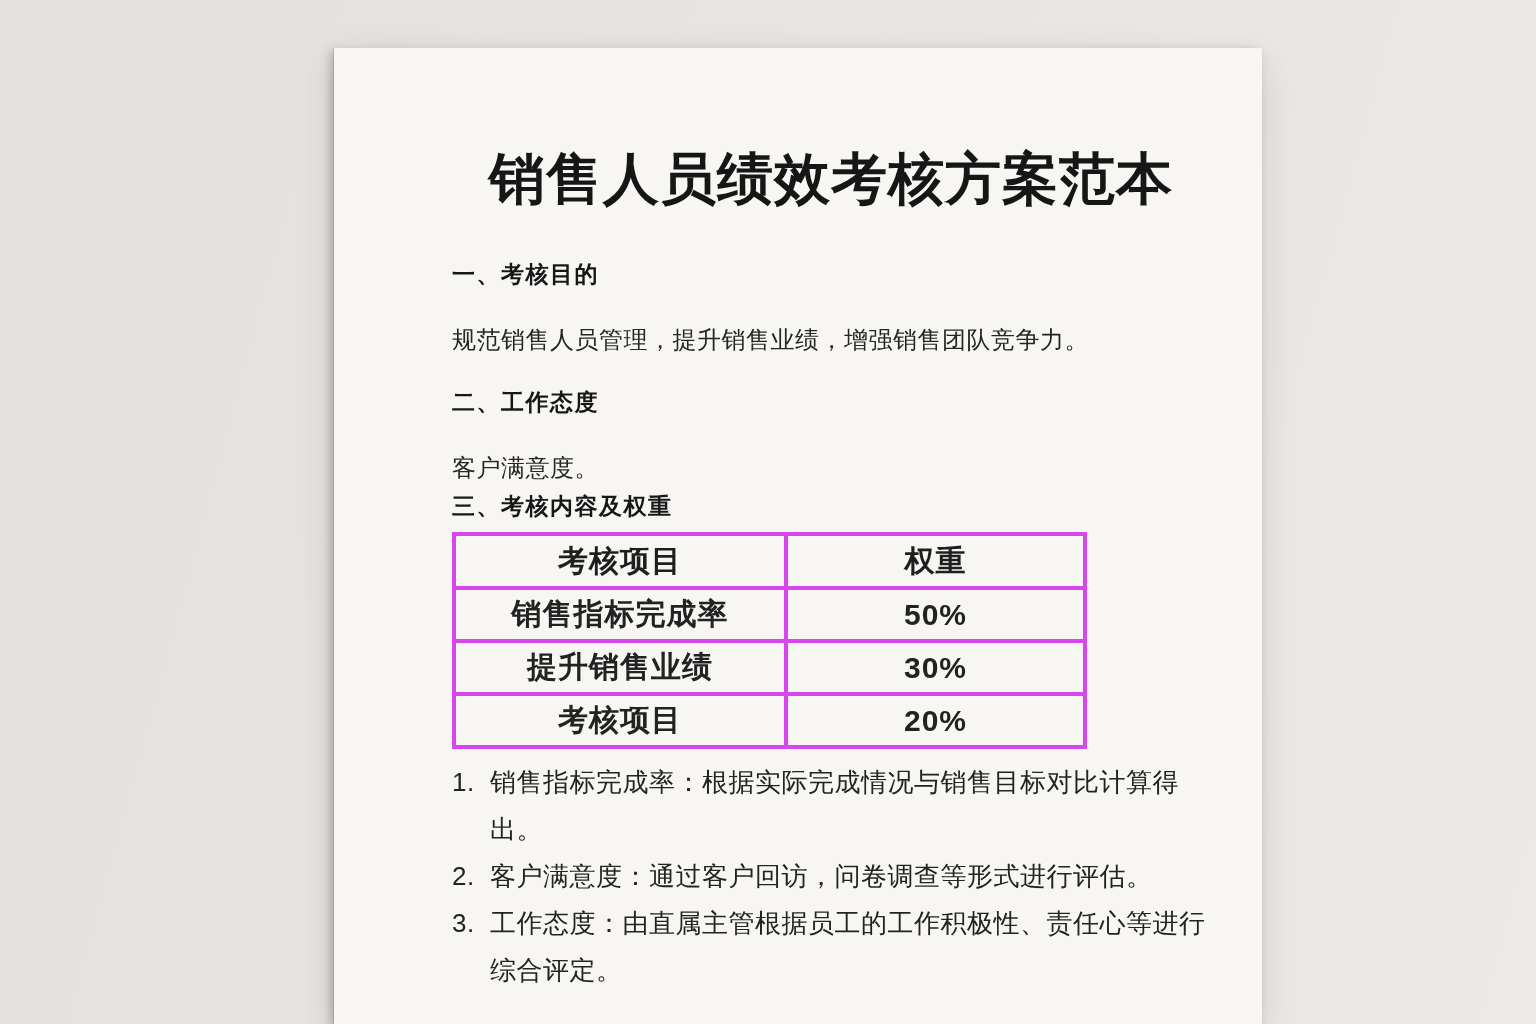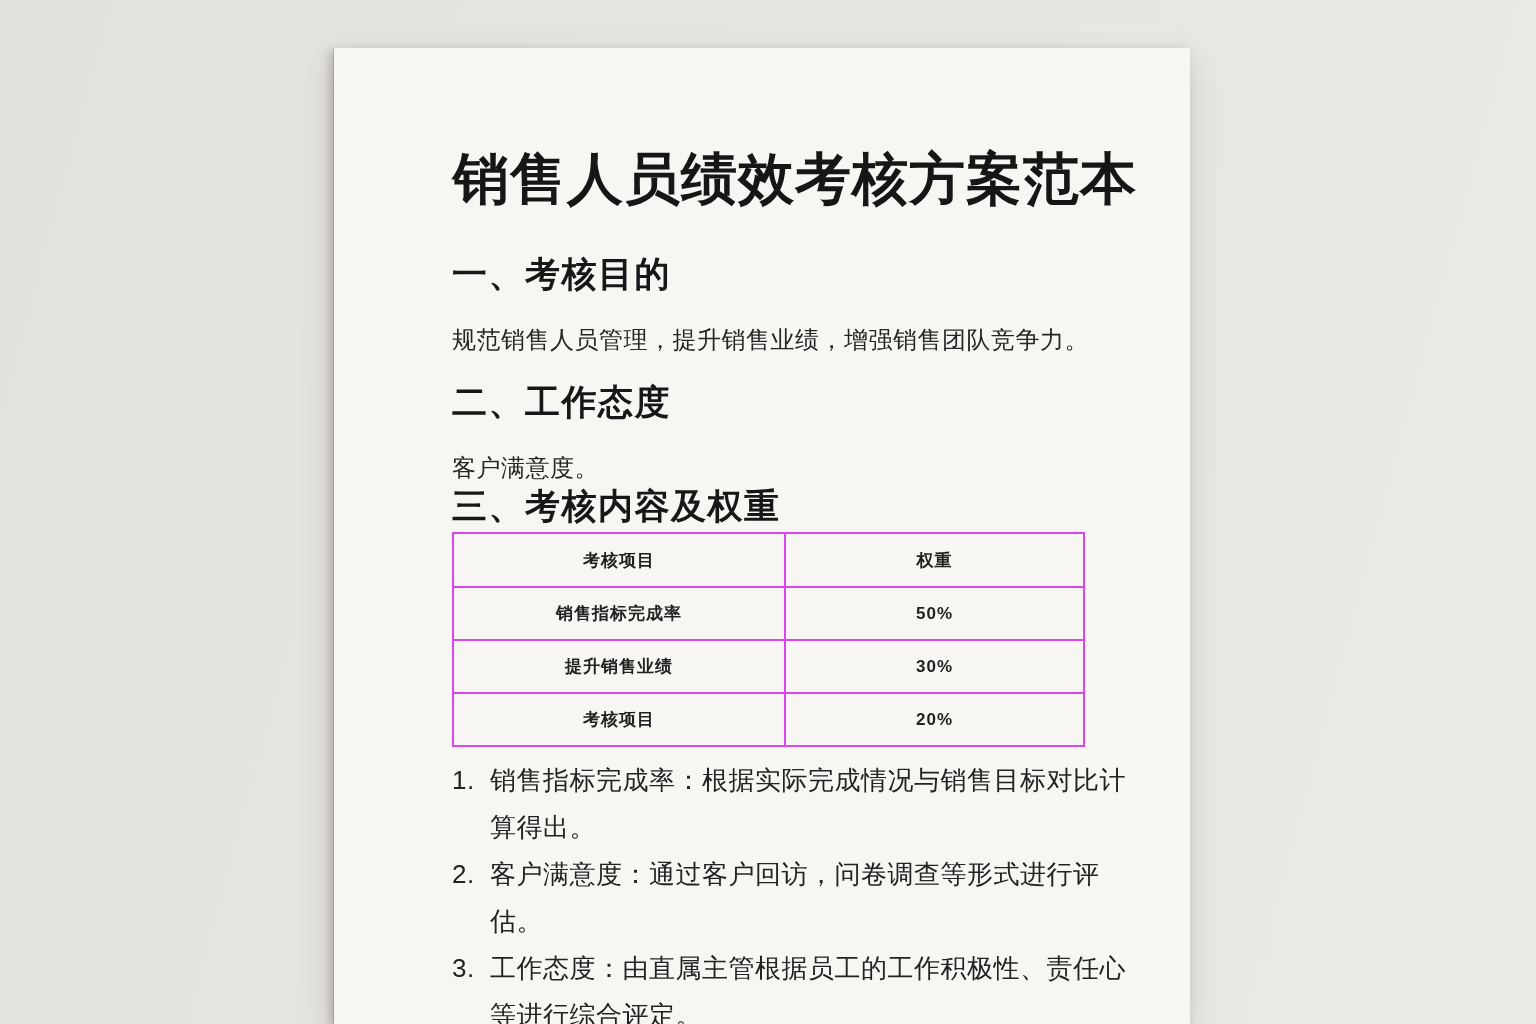--- a/index.html
+++ b/index.html
@@ -6,36 +6,36 @@
   html,body { width:1536px; height:1024px; overflow:hidden; }
   body {
     font-family:"Liberation Sans", sans-serif;
     background:linear-gradient(105deg,#e3e1dd 0%, #e8e6e2 55%, #eceae6 100%);
     position:relative;
     color:#1e1e1e;
   }
   .paper {
     position:absolute;
     left:334px; top:48px;
-    width:856px; height:976px;
+    width:928px; height:976px;
     background:#f7f6f3;
     box-shadow:-4px 3px 9px rgba(70,65,58,.28), -1px 0 0 rgba(120,115,108,.25), 0 14px 34px rgba(70,65,58,.16);
   }
   .content { padding:0 52px 0 118px; }
   .doc-title {
     margin-top:96px;
     text-align:center;
     font-size:56px;
     line-height:70px;
     font-weight:800;
     letter-spacing:1px;
     color:#161616;
   }
   h2.sec {
-    font-size:35px;
+    font-size:23px;
     line-height:36px;
     font-weight:800;
     letter-spacing:1.5px;
     color:#171717;
   }
   .sec1 { margin-top:42px; }
   .sec2 { margin-top:24px; }
   .sec3 { }
   .sec4 { margin-top:18px; }
   p.body {
@@ -45,23 +45,23 @@
     color:#252525;
     letter-spacing:0.5px;
   }
   table.weights {
     margin-top:8px;
     width:631px;
     border-collapse:collapse;
     table-layout:fixed;
   }
   table.weights th, table.weights td {
-    border:2px solid #d946ef;
+    border:4px solid #d946ef;
     text-align:center;
-    font-size:17px;
+    font-size:30px;
     letter-spacing:1px;
     padding:0;
   }
   table.weights th { height:54px; font-weight:800; }
   table.weights td { height:53px; font-weight:700; color:#222; }
   table.weights col.c1 { width:332px; }
   table.weights col.c2 { width:299px; }
   ol.methods {
     list-style:none;
     margin-top:10px;

